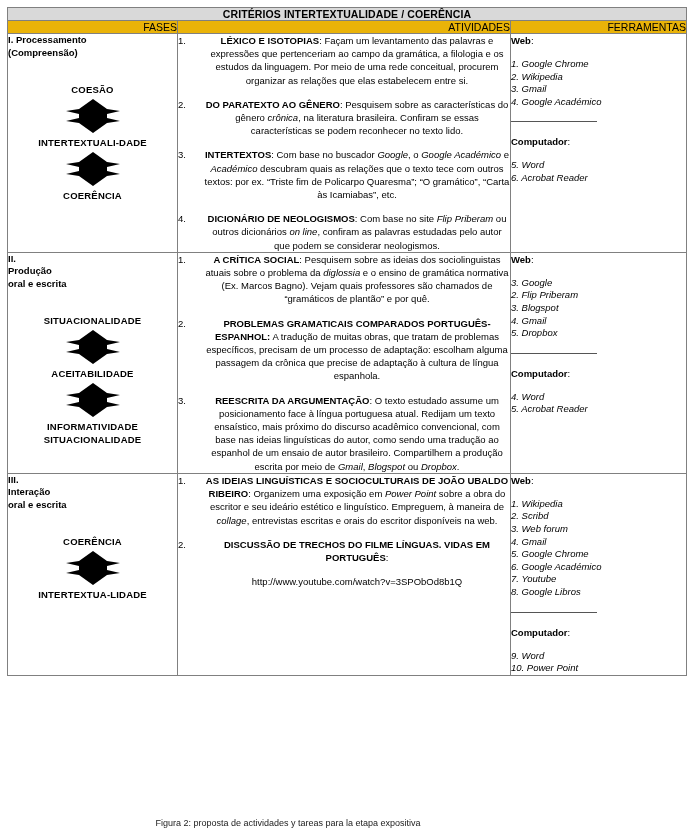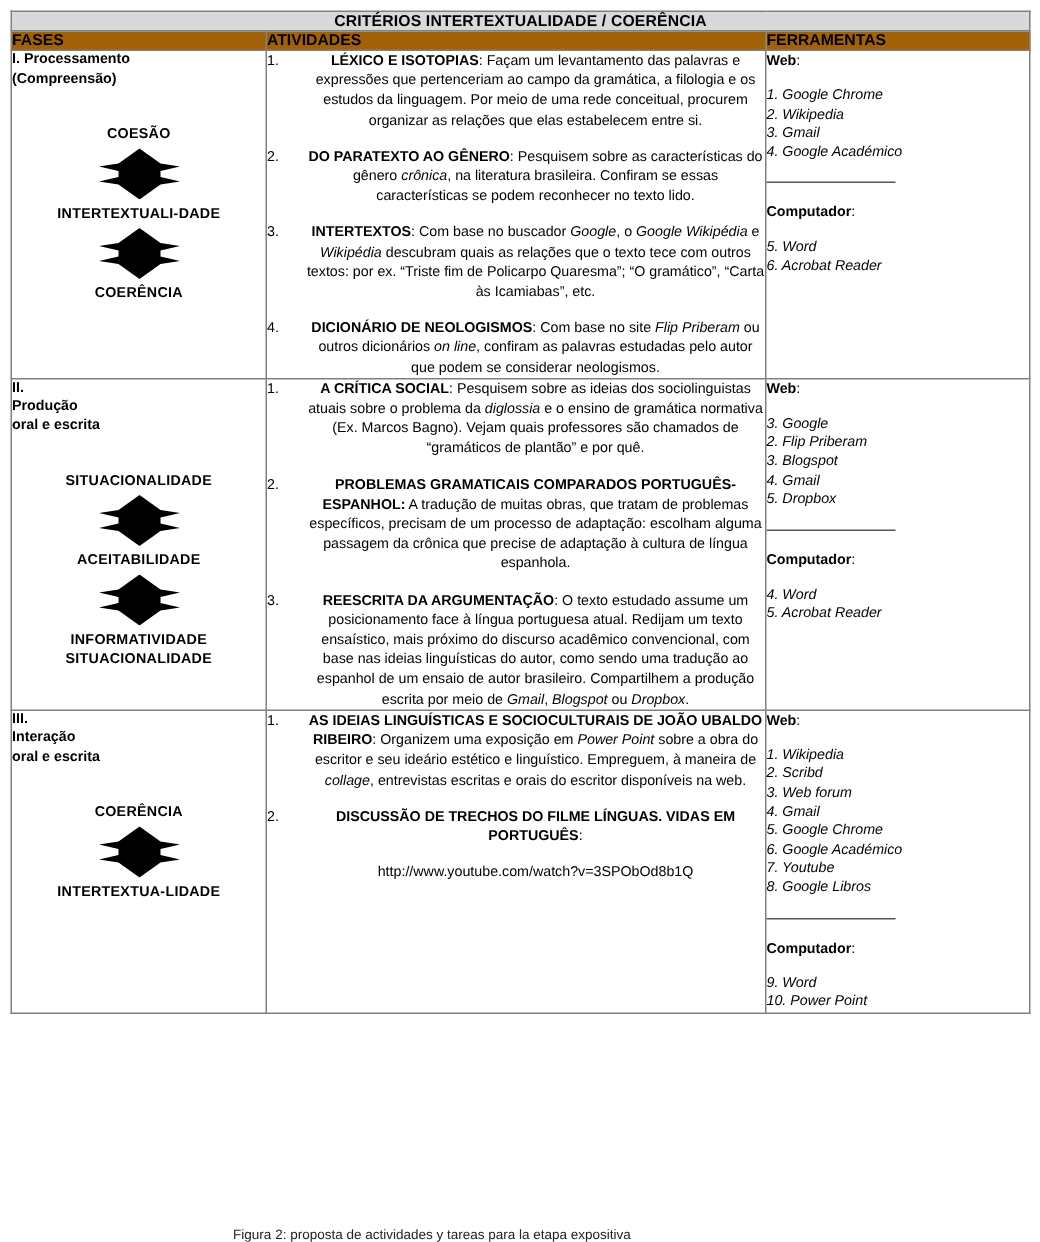--- a/index.html
+++ b/index.html
@@ -40,23 +40,23 @@
   .title-cell {
     background: #d9d9d9;
     text-align: center;
     font-weight: bold;
     font-size: 10.5px;
     letter-spacing: .1px;
     padding: 3px 0 3px 0;
     vertical-align: middle;
   }
   .subhead-cell {
-    background: #a16207;
-    text-align: left;
-    font-weight: bold;
+    background: #eab308;
+    text-align: right;
+    font-weight: normal;
     font-size: 10.5px;
     padding: 3px 0 3px 0;
     vertical-align: middle;
   }
 
   
   .phase-cell { padding: 10px 8px 12px 10px; }
   .phase-title {
     font-weight: bold;
     font-size: 9.5px;
@@ -193,21 +193,21 @@
             <div class="act-item">
               <div class="act-num">1.</div>
               <div class="act-body"><b>LÉXICO E ISOTOPIAS</b>: Façam um levantamento das palavras e expressões que pertenceriam ao campo da gramática, a filologia e os estudos da linguagem. Por meio de uma rede conceitual, procurem organizar as relações que elas estabelecem entre si.</div>
             </div>
             <div class="act-item">
               <div class="act-num">2.</div>
               <div class="act-body"><b>DO PARATEXTO AO GÊNERO</b>: Pesquisem sobre as características do gênero <i>crônica</i>, na literatura brasileira. Confiram se essas características se podem reconhecer no texto lido.</div>
             </div>
             <div class="act-item">
               <div class="act-num">3.</div>
-              <div class="act-body"><b>INTERTEXTOS</b>: Com base no buscador <i>Google</i>, o <i>Google Wikipédia</i> e <i>Wikipédia</i> descubram quais as relações que o texto tece com outros textos: por ex. “Triste fim de Policarpo Quaresma”; “O gramático”, “Carta às Icamiabas”, etc.</div>
+              <div class="act-body"><b>INTERTEXTOS</b>: Com base no buscador <i>Google</i>, o <i>Google Académico</i> e <i>Académico</i> descubram quais as relações que o texto tece com outros textos: por ex. “Triste fim de Policarpo Quaresma”; “O gramático”, “Carta às Icamiabas”, etc.</div>
             </div>
             <div class="act-item">
               <div class="act-num">4.</div>
               <div class="act-body"><b>DICIONÁRIO DE NEOLOGISMOS</b>: Com base no site <i>Flip Priberam</i> ou outros dicionários <i>on line</i>, confiram as palavras estudadas pelo autor que podem se considerar neologismos.</div>
             </div>
           </td>
           <td class="tools-cell">
             <div class="tools-head"><b>Web</b>:</div>
             <div class="tools-list">
               <div>1. Google Chrome</div>

